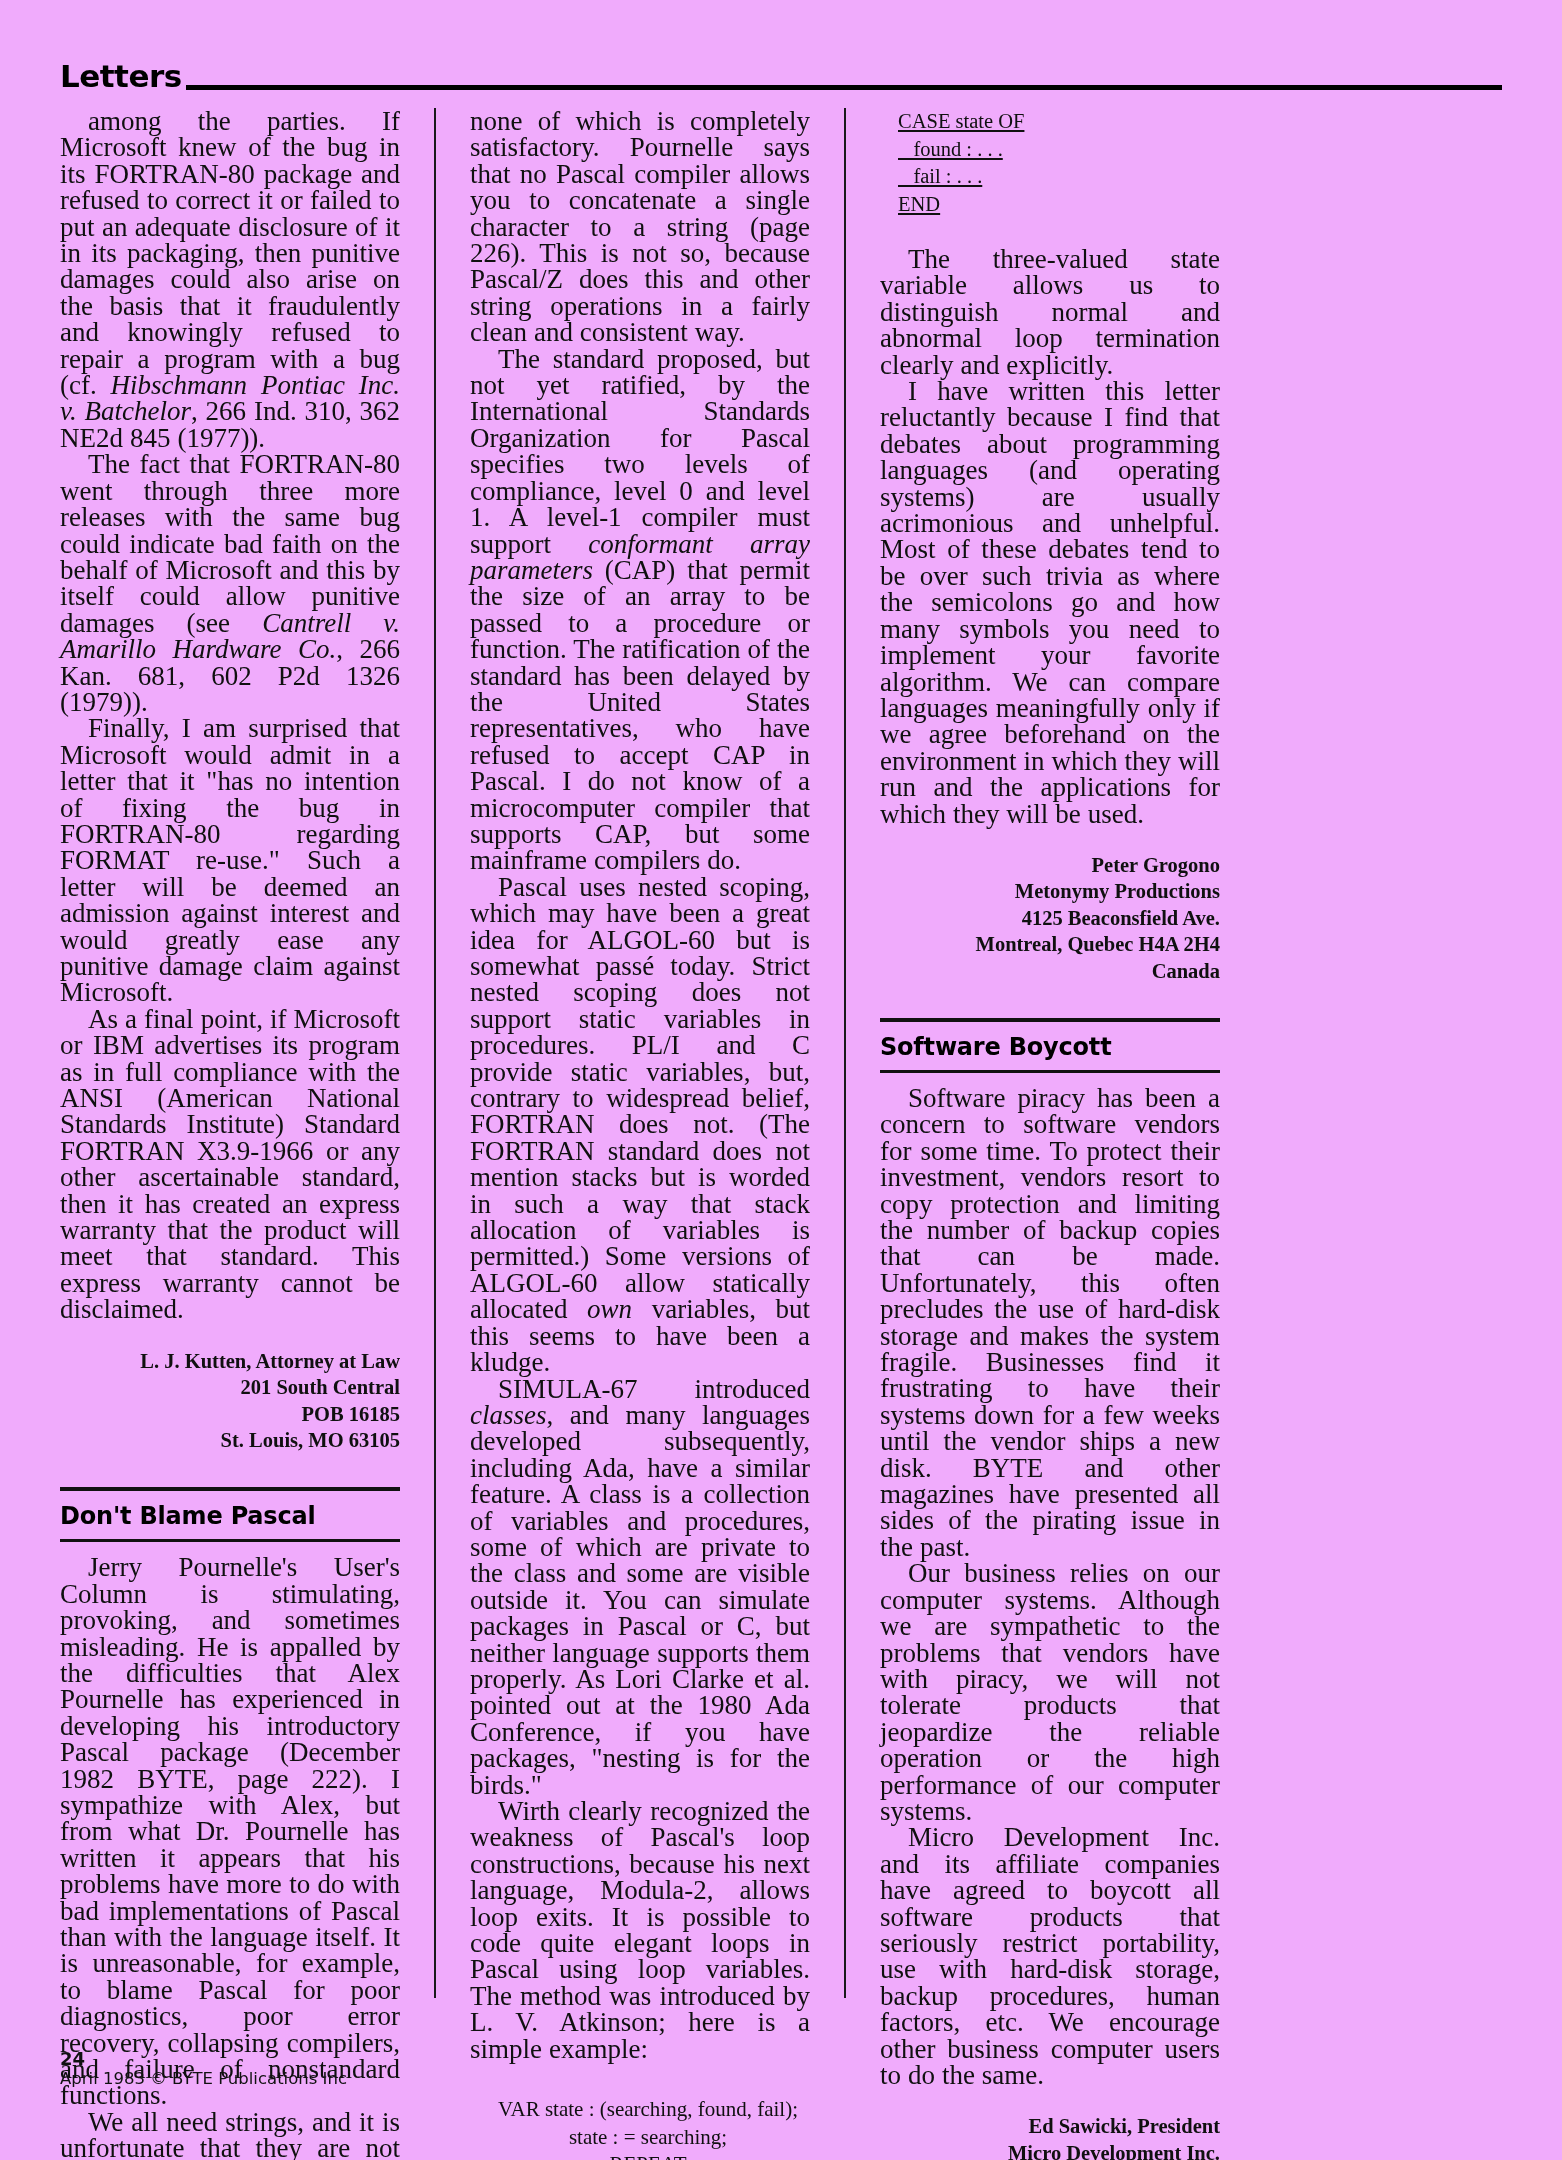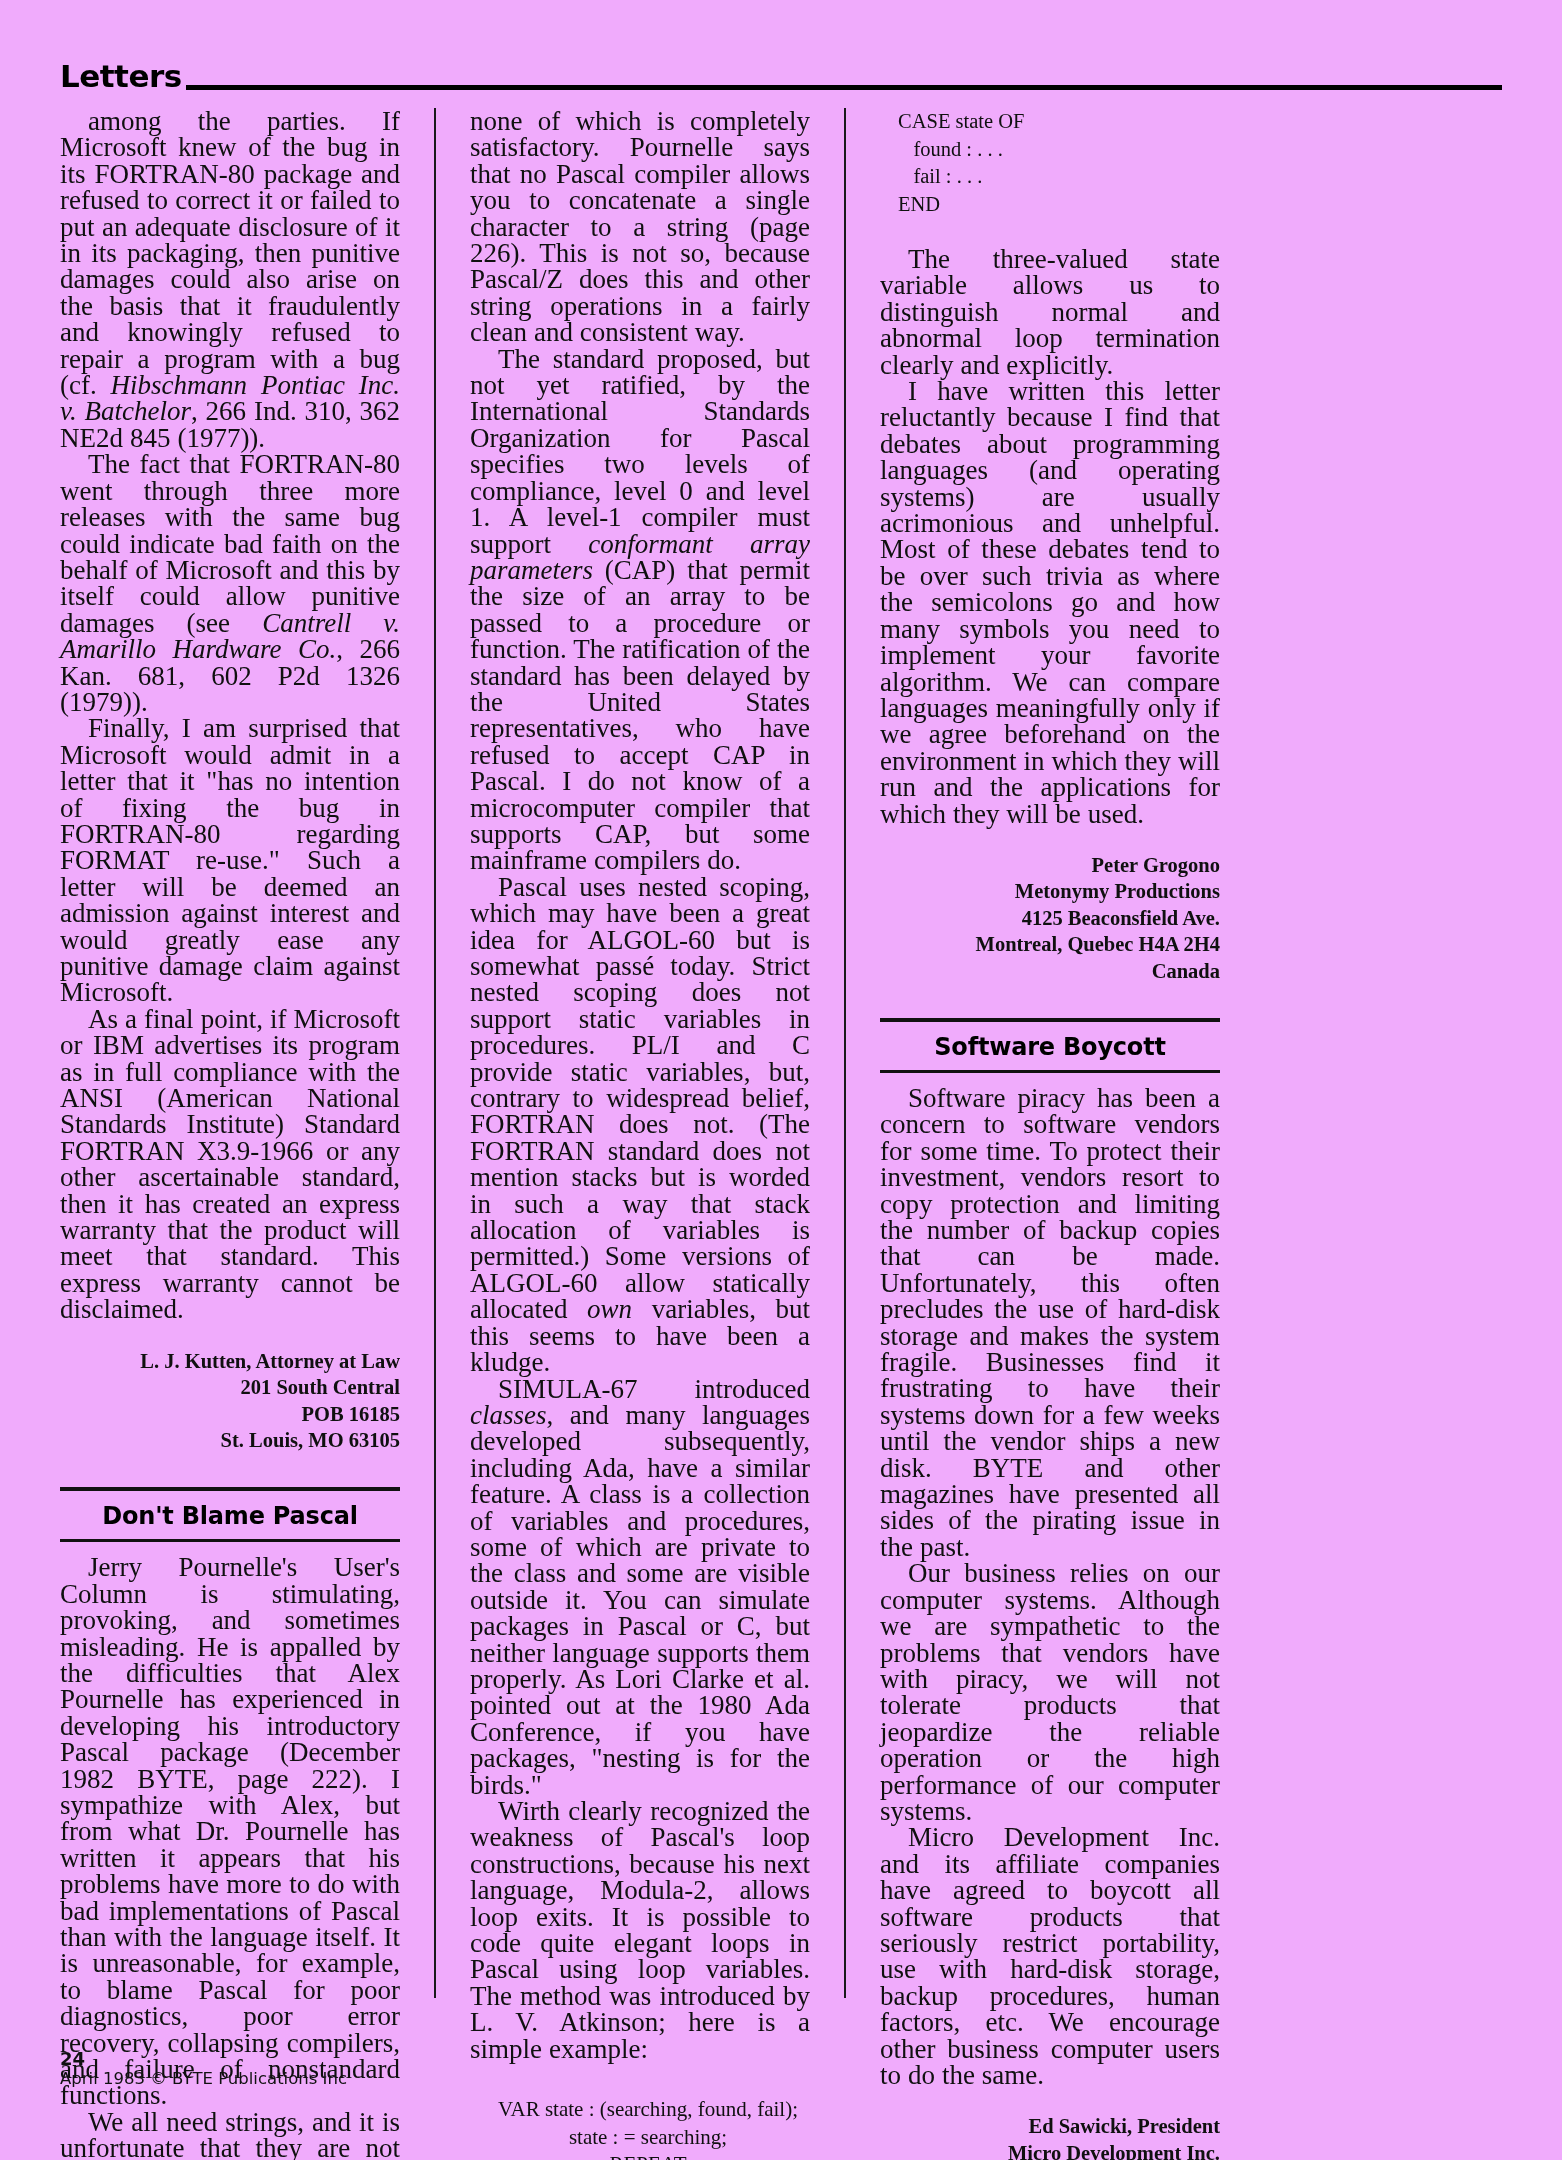--- a/index.html
+++ b/index.html
@@ -111,21 +111,21 @@
   }
   .section-head .rule-bot {
     height: 3px;
     background: #111;
     margin-top: 9px;
   }
   .section-head .heading {
     font-family: "DejaVu Sans", sans-serif;
     font-weight: bold;
     font-size: 24px;
-    text-align: center;
+    text-align: left;
     letter-spacing: -0.2px;
     color: #000;
   }
 
   
   .codeblock {
     margin-top: 34px;
     font-size: 21px;
     line-height: 27.5px;
     text-align: center;
@@ -133,21 +133,21 @@
   .codeblock .cline { white-space: pre; }
   .codeblock.indented { padding-left: 16px; }
 
   .code3 {
     margin-top: 0;
     font-size: 20.5px;
     line-height: 27.5px;
     text-align: left;
     padding-left: 18px;
   }
-  .code3 .cline { white-space: pre; }
+  .code3 .cline { white-space: pre; text-decoration: underline; }
   .spacer-md { height: 28px; }
 
   
   .endmark {
     display: inline-block;
     width: 15px;
     height: 15px;
     background: #000;
     margin-left: 12px;
     vertical-align: 1px;

